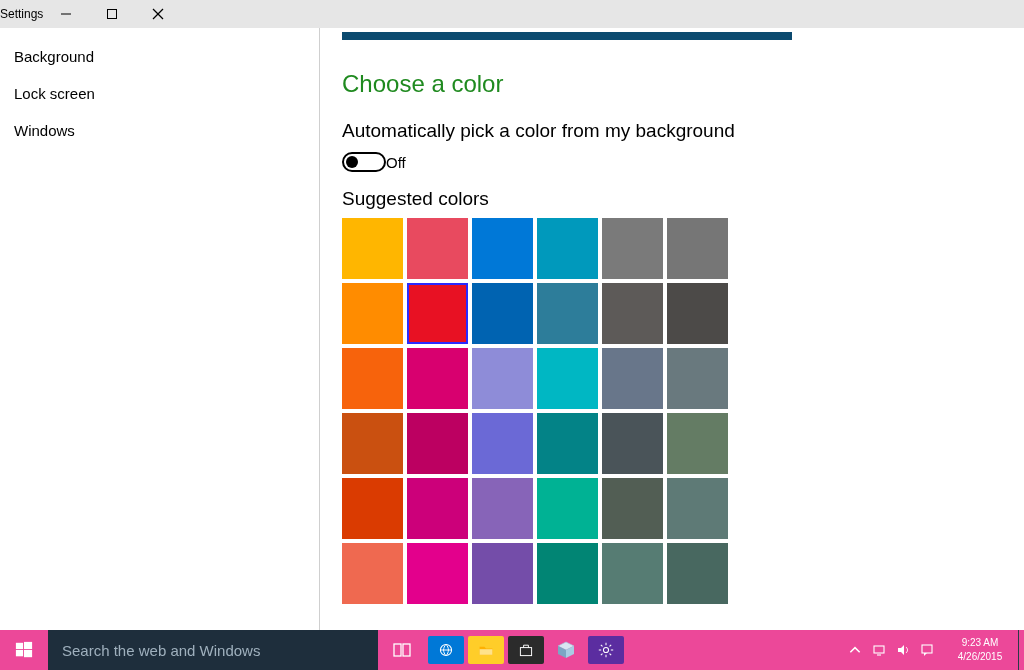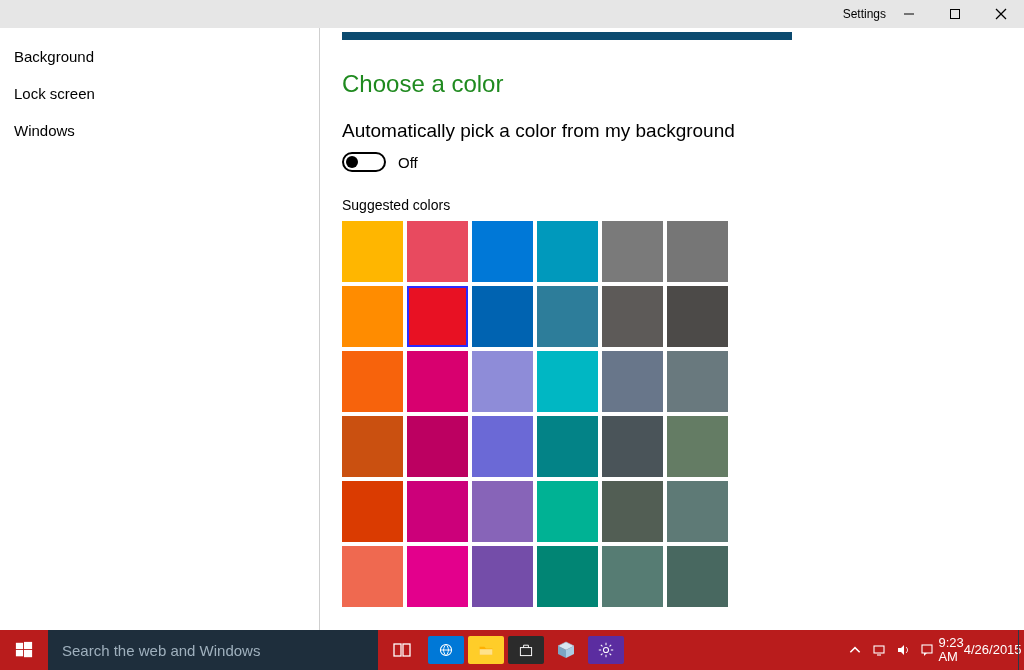--- a/index.html
+++ b/index.html
@@ -4,22 +4,22 @@
 <style>
   * { margin: 0; padding: 0; box-sizing: border-box; font-family: "Segoe UI", Tahoma, sans-serif; }
   html, body { width: 1024px; height: 670px; overflow: hidden; background: #ffffff; }
 
   
   .window {
     width: 1024px; height: 630px; display: flex; flex-direction: column;
     background: #e6e6e6;
   }
   .titlebar {
-    height: 28px; display: flex; align-items: center; justify-content: flex-end;
-    padding: 0 0 0 8px; background: #e6e6e6; font-size: 12px; color: #000;
+    height: 28px; display: flex; align-items: center; justify-content: flex-start;
+    padding: 0 0 0 0; background: #e6e6e6; font-size: 12px; color: #000;
   }
   .titlebar .caption { font-size: 12px; }
   .titlebar .win-controls { display: flex; }
   .titlebar .win-btn {
     width: 46px; height: 28px; display: flex; align-items: center; justify-content: center;
     cursor: default;
   }
   .titlebar .win-btn svg { width: 12px; height: 12px; }
 
   
@@ -61,45 +61,45 @@
   .content {
     flex: 1; padding: 4px 22px 0 22px; overflow: hidden;
   }
   .preview-strip {
     height: 8px; background: #0b4a6f; width: 450px; margin-left: 0; margin-top: 0;
   }
   .section-title {
     font-size: 24px; color: #1f8a1f; font-weight: 400; margin-top: 30px;
   }
   .setting-label { font-size: 19px; color: #000; margin-top: 22px; }
-  .toggle-row { display: flex; align-items: center; margin-top: 10px; gap: 12px; }
+  .toggle-row { display: flex; align-items: center; margin-top: 10px; }
   .toggle {
     width: 44px; height: 20px; border: 2px solid #000; border-radius: 12px;
     position: relative; background: transparent;
   }
   .toggle .knob {
     position: absolute; left: 2px; top: 2px; width: 12px; height: 12px;
     border-radius: 50%; background: #000;
   }
   .toggle-state { font-size: 15px; }
 
-  .subheading { font-size: 14px; margin-top: 25px; }
+  .subheading { font-size: 19px; margin-top: 16px; }
   .swatch-grid {
     margin-top: 8px; display: grid;
     grid-template-columns: repeat(6, 61px);
     grid-auto-rows: 61px;
     gap: 4px; width: fit-content;
   }
   .swatch { width: 61px; height: 61px; cursor: default; }
   .swatch.selected { outline: 2px solid #2a2aff; outline-offset: -2px; }
 
   
   .taskbar {
     position: absolute; left: 0; bottom: 0; width: 1024px; height: 40px;
-    background: #b91c1c; display: flex; align-items: stretch; color: #fff;
+    background: #ec4899; display: flex; align-items: stretch; color: #fff;
   }
   .start-btn {
     width: 48px; display: flex; align-items: center; justify-content: center;
   }
   .start-btn svg { width: 18px; height: 18px; }
   .tb-search {
     width: 330px; display: flex; align-items: center; padding-left: 14px;
     color: #9fb0bd; font-size: 15px; background: #1e2e3c;
   }
   .tb-middle { display: flex; align-items: stretch; }
@@ -109,22 +109,22 @@
   .tb-btn svg { width: 20px; height: 20px; }
   .tb-app {
     width: 36px; height: 28px; margin: 6px 2px; border-radius: 2px;
     display: flex; align-items: center; justify-content: center; font-size: 14px;
   }
   .tb-spacer { flex: 1; }
   .tray { display: flex; align-items: center; gap: 2px; padding-right: 4px; }
   .tray .tray-icon { width: 22px; display:flex; align-items:center; justify-content:center; }
   .tray .tray-icon svg { width: 14px; height: 14px; }
   .clock {
-    width: 76px; display: flex; align-items: center; justify-content: center;
-    font-size: 13px; line-height: 14px;
+    width: 76px; display: flex; flex-direction: column; align-items: center; justify-content: center;
+    font-size: 10px; line-height: 14px;
   }
   .show-desktop { width: 6px; border-left: 1px solid #2a3a48; }
 </style>
 </head>
 <body>
 
 <div class="window">
 
   <div class="titlebar">
     <span class="caption">Settings</span>

